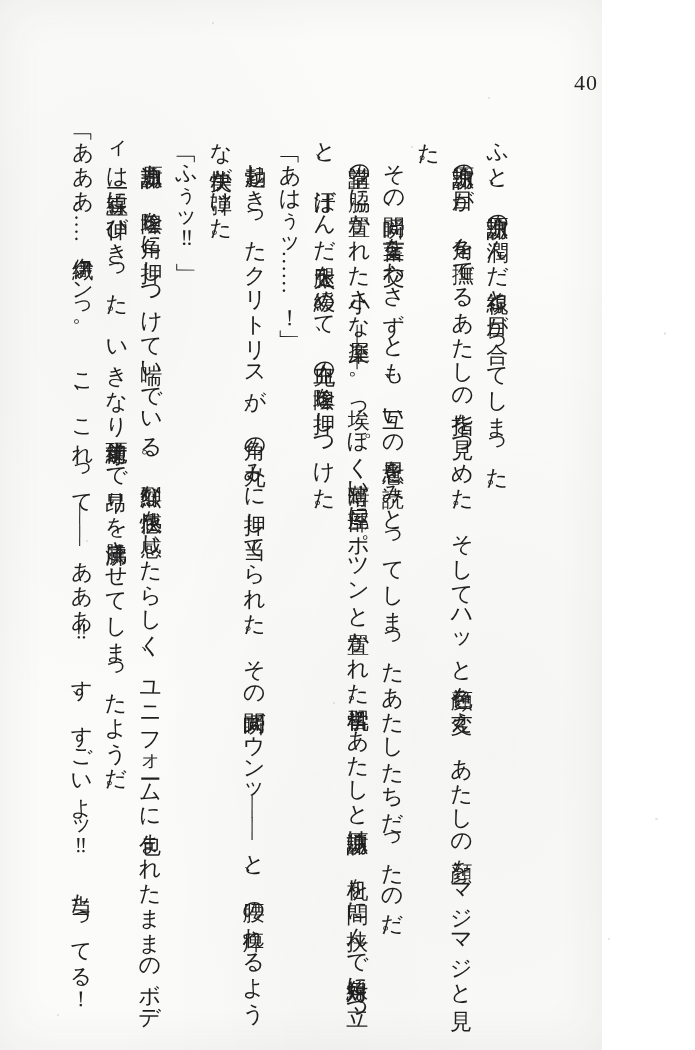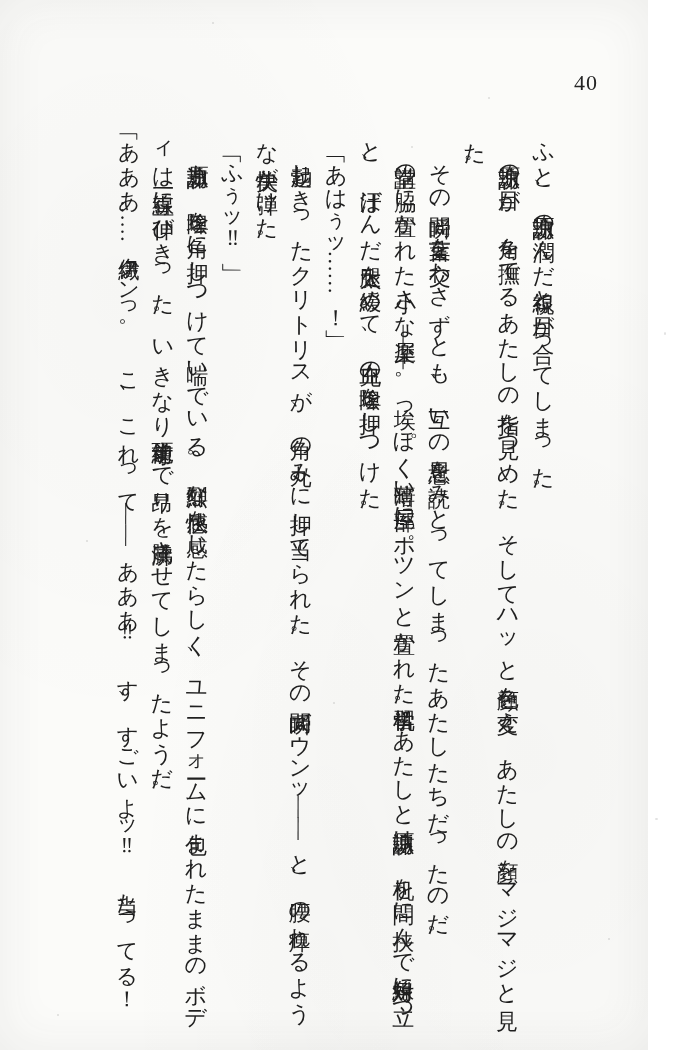--- a/index.html
+++ b/index.html
@@ -5,21 +5,21 @@
   html, body {
     margin: 0;
     padding: 0;
     width: 695px;
     height: 1050px;
     overflow: hidden;
     font-family: "Liberation Serif", "DejaVu Serif", serif;
   }
   .page-scan {
     position: relative;
-    width: 648px;
+    width: 602px;
     height: 1050px;
     background:
       radial-gradient(ellipse at 18% 28%, rgba(0,0,0,0.018), transparent 42%),
       radial-gradient(ellipse at 82% 72%, rgba(0,0,0,0.022), transparent 50%),
       radial-gradient(ellipse at 50% 95%, rgba(0,0,0,0.015), transparent 45%),
       #fbfbf9;
     box-shadow: inset 0 0 50px rgba(60, 58, 52, 0.07);
     color: #1f1f1f;
   }
   .page-number {

